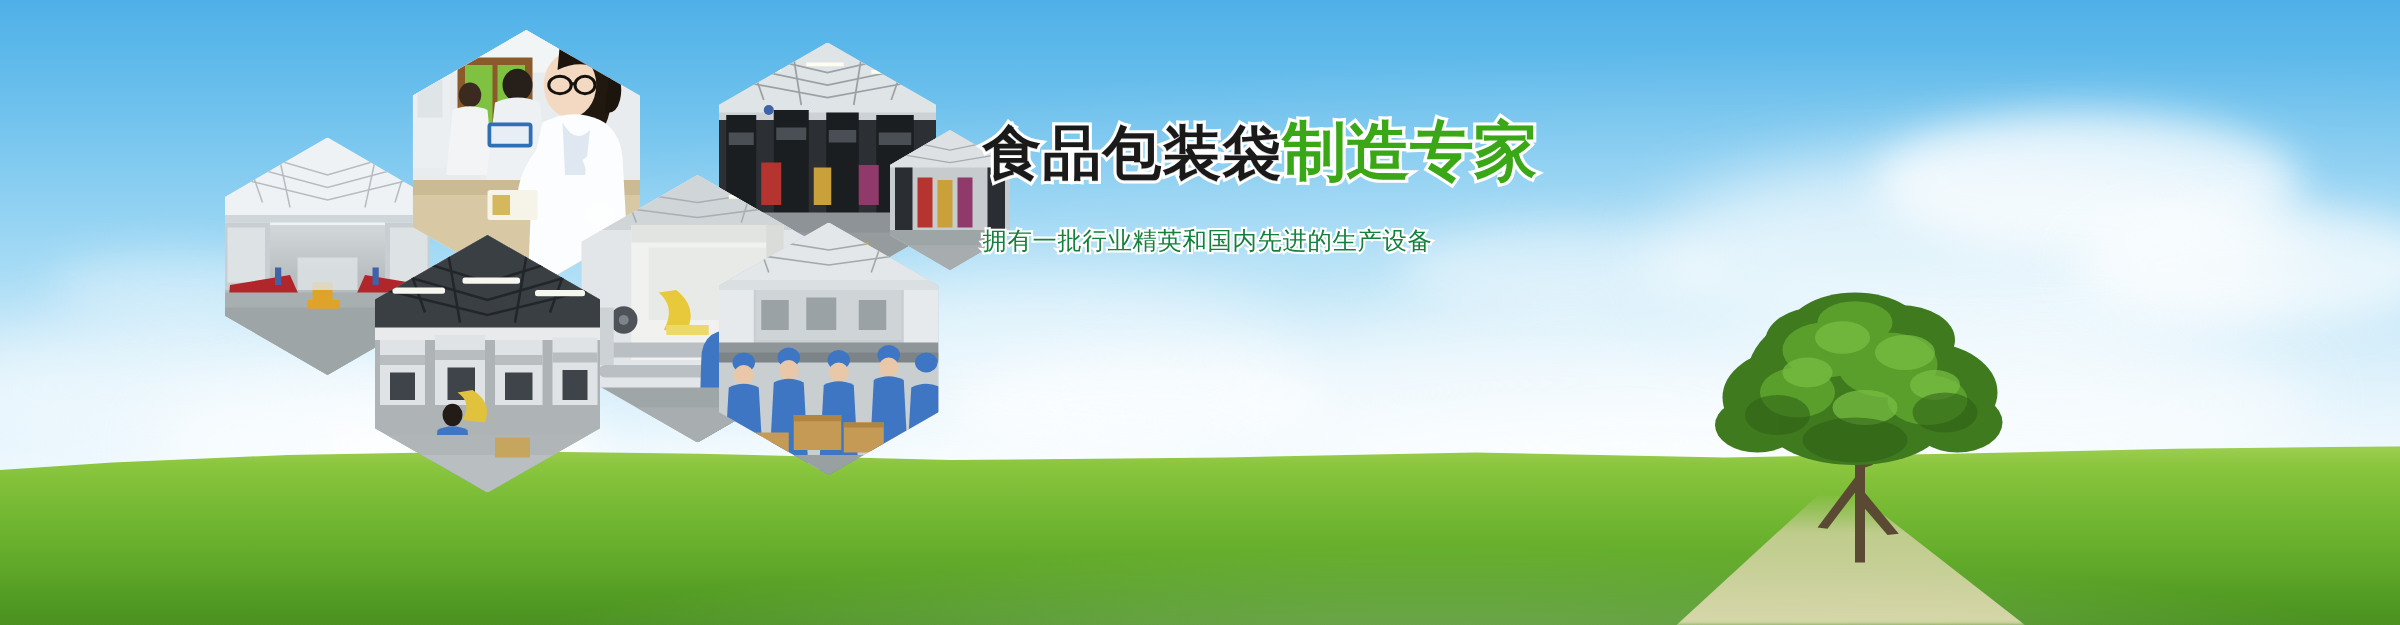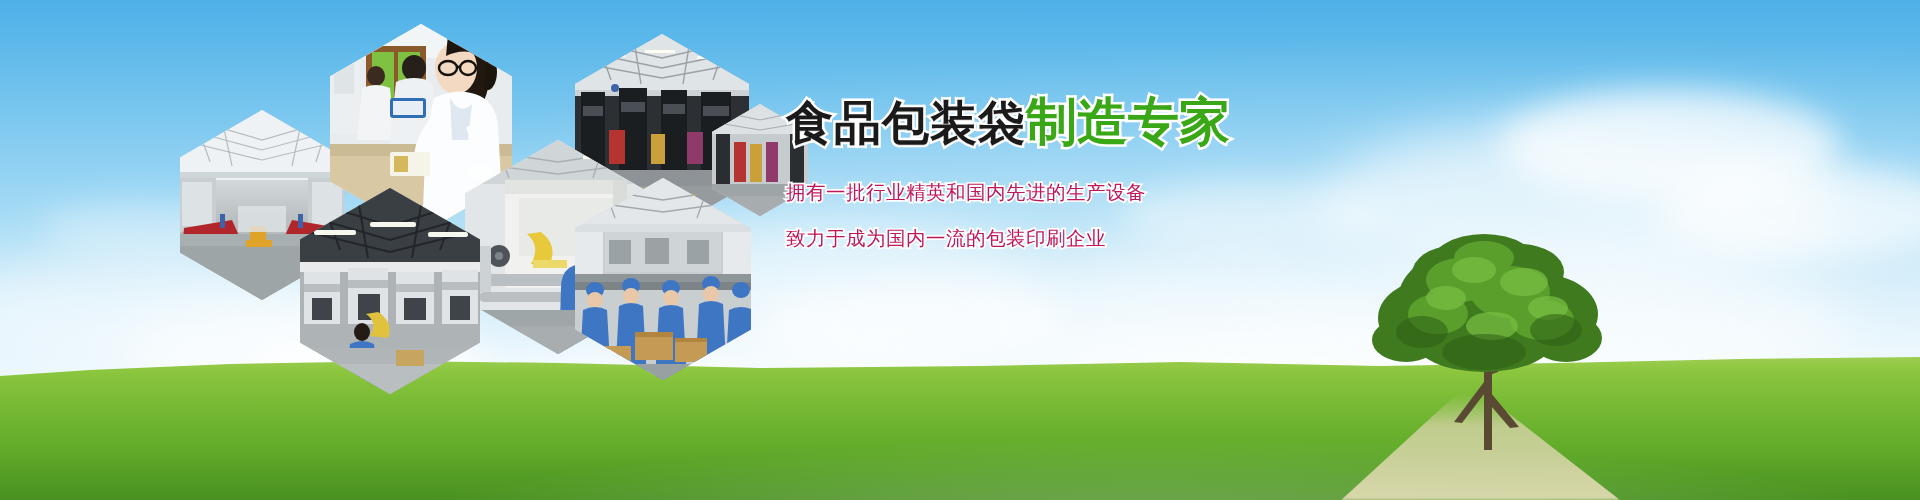--- a/index.html
+++ b/index.html
@@ -99,21 +99,21 @@
     color:#3aa716;
     -webkit-text-stroke:5px #ffffff;
     paint-order:stroke fill;
     font-size:51px;
     letter-spacing:0px;
   }
 
   .sublist { margin-top:36px; }
   .subline {
     font-size:19.5px; line-height:1;
-    color:#be185d; font-weight:400;
+    color:#15803d; font-weight:400;
     margin-bottom:26px; white-space:nowrap;
     font-family:"DejaVu Sans","Liberation Sans",sans-serif;
     -webkit-text-stroke:3.4px #ffffff;
     paint-order:stroke fill;
     letter-spacing:.5px;
   }
   .subline:last-child { margin-bottom:0; }
 </style>
 </head>
 <body>
@@ -531,17 +531,16 @@
       </div>
     </div>
   </div>
 
   <div class="textblock">
     <div class="headline">
       <span class="h-dark">食品包装袋</span><span class="h-green">制造专家</span>
     </div>
     <div class="sublist">
       <div class="subline">拥有一批行业精英和国内先进的生产设备</div>
-      <div class="subline">致力于成为国内一流的包装印刷企业</div>
     </div>
   </div>
 
 </div>
 
 </body></html>

